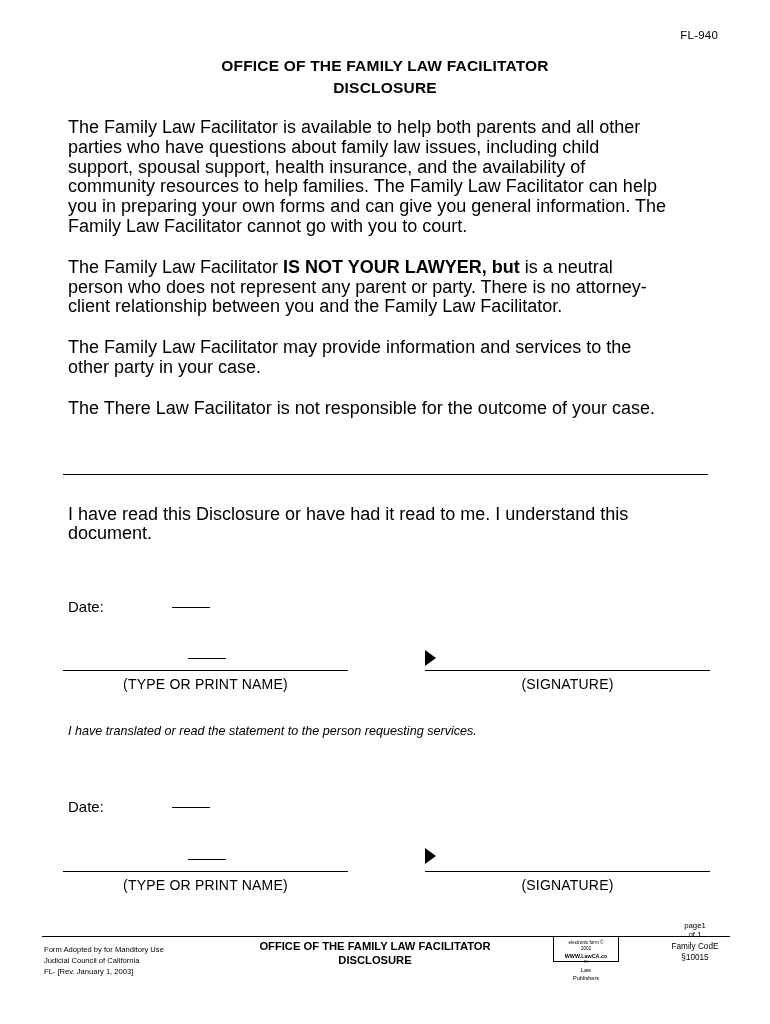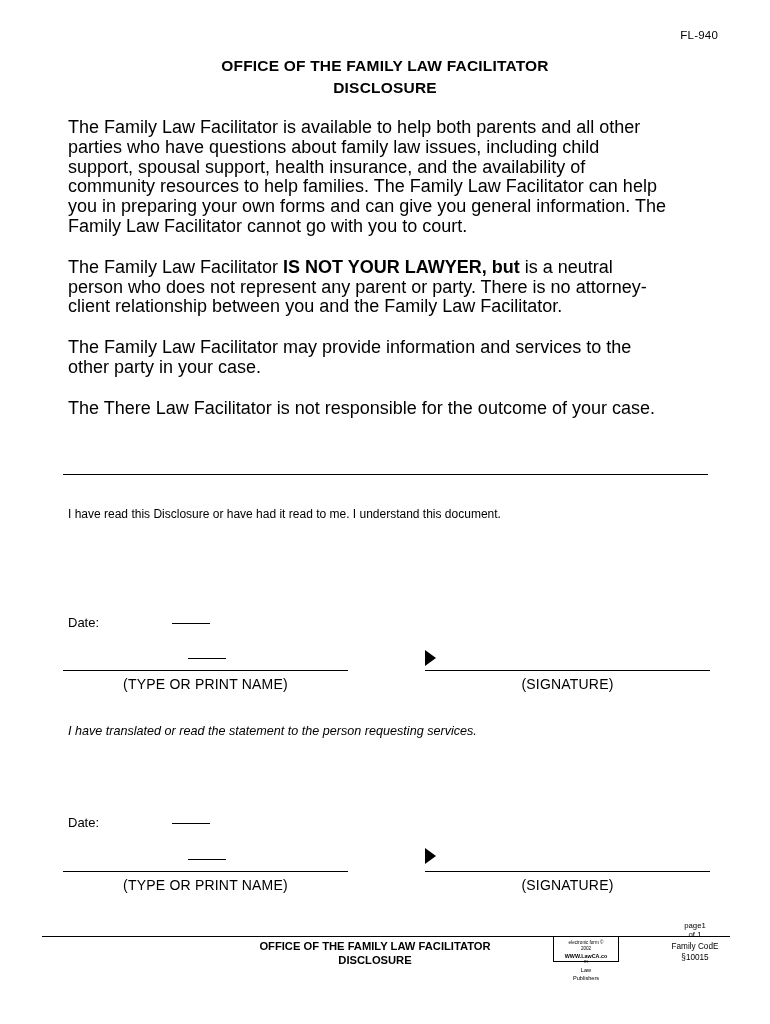--- a/index.html
+++ b/index.html
@@ -80,43 +80,42 @@
     border-top: 1px solid #000;
     height: 0;
   }
 
   
   .stmt1 {
     position: absolute;
     top: 505px;
     left: 68px;
     width: 620px;
-    font-size: 12px;
+    font-size: 18px;
     line-height: 19px;
   }
 
   
   .date-block1 {
     position: absolute;
     top: 598px;
     left: 68px;
     width: 160px;
   }
   .date-block2 {
     position: absolute;
     top: 798px;
     left: 68px;
     width: 160px;
   }
   .date-row {
     position: relative;
-    font-size: 13px;
+    font-size: 15px;
     line-height: 17px;
     width: 160px;
-    margin-top: 16px;
   }
   .date-label {
     display: inline-block;
     width: 34px;
   }
   .date-rule {
     position: absolute;
     left: 104px;
     top: 9px;
     width: 38px;
@@ -310,20 +309,25 @@
   <div class="short-rule" style="top:859px; left:188px;"></div>
   <div class="sigline-left" style="top:871px;"></div>
   <div class="sig-caption cap-left" style="top:877px;">(TYPE OR PRINT NAME)</div>
 
   <div class="arrow" style="top:848px; left:425px;"></div>
   <div class="sigline-right" style="top:871px;"></div>
   <div class="sig-caption cap-right" style="top:877px;">(SIGNATURE)</div>
 
   <div class="footer-rule"></div>
 
+  <div class="footer-left">
+    <div>Form Adopted by  for Manditory Use</div>
+    <div>Judicial Council of California</div>
+    <div>FL- [Rev. January 1, 2003]</div>
+  </div>
 
   <div class="footer-center">
     <div>OFFICE OF THE FAMILY LAW FACILITATOR</div>
     <div>DISCLOSURE</div>
   </div>
 
   <div class="stamp-box">
     <div>electronic form ©</div>
     <div>2002</div>
     <div class="stamp-url">WWW.LawCA.co</div>

